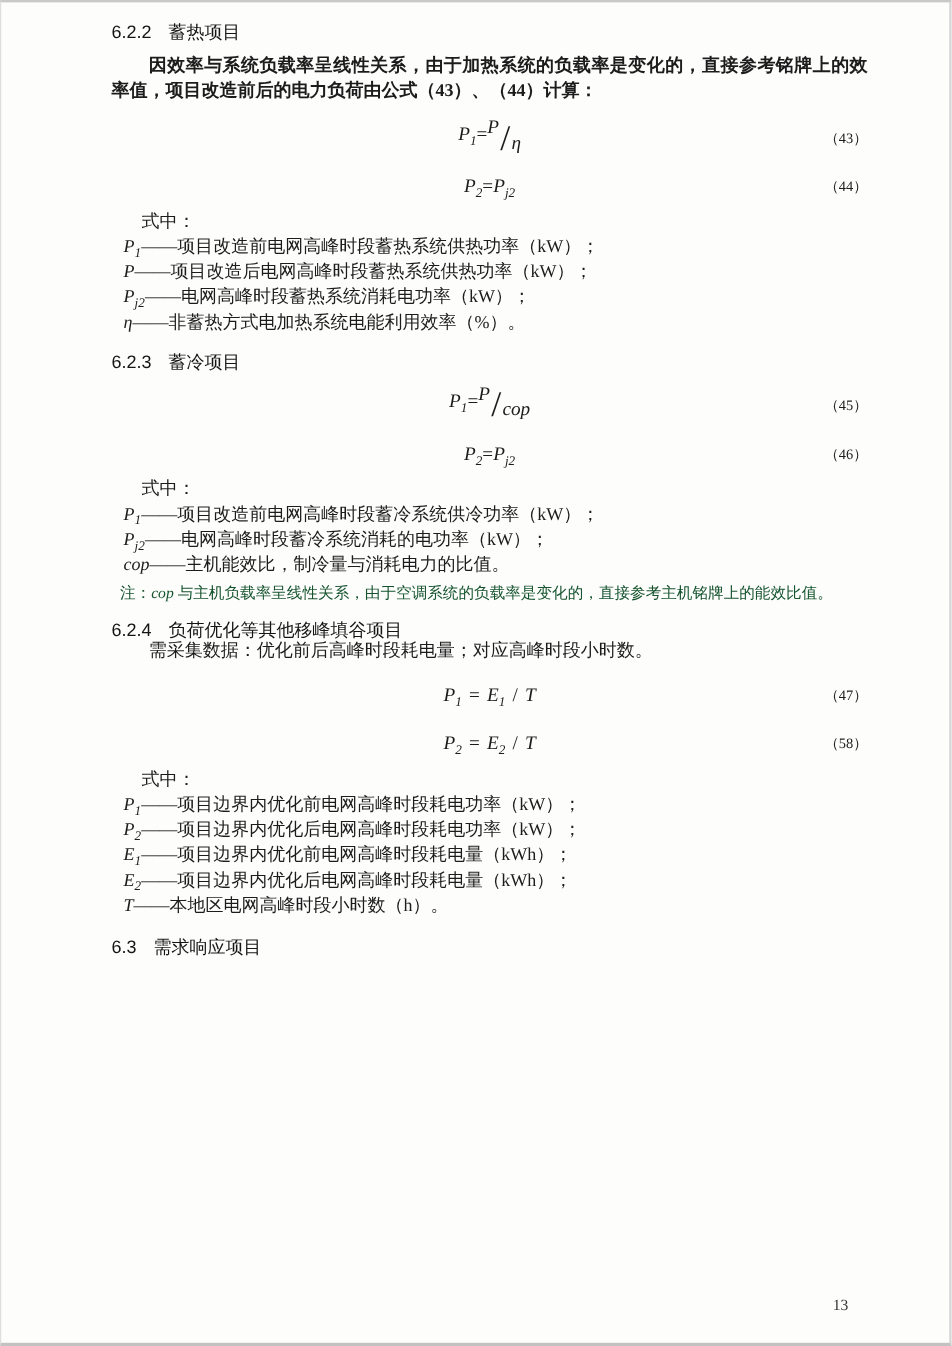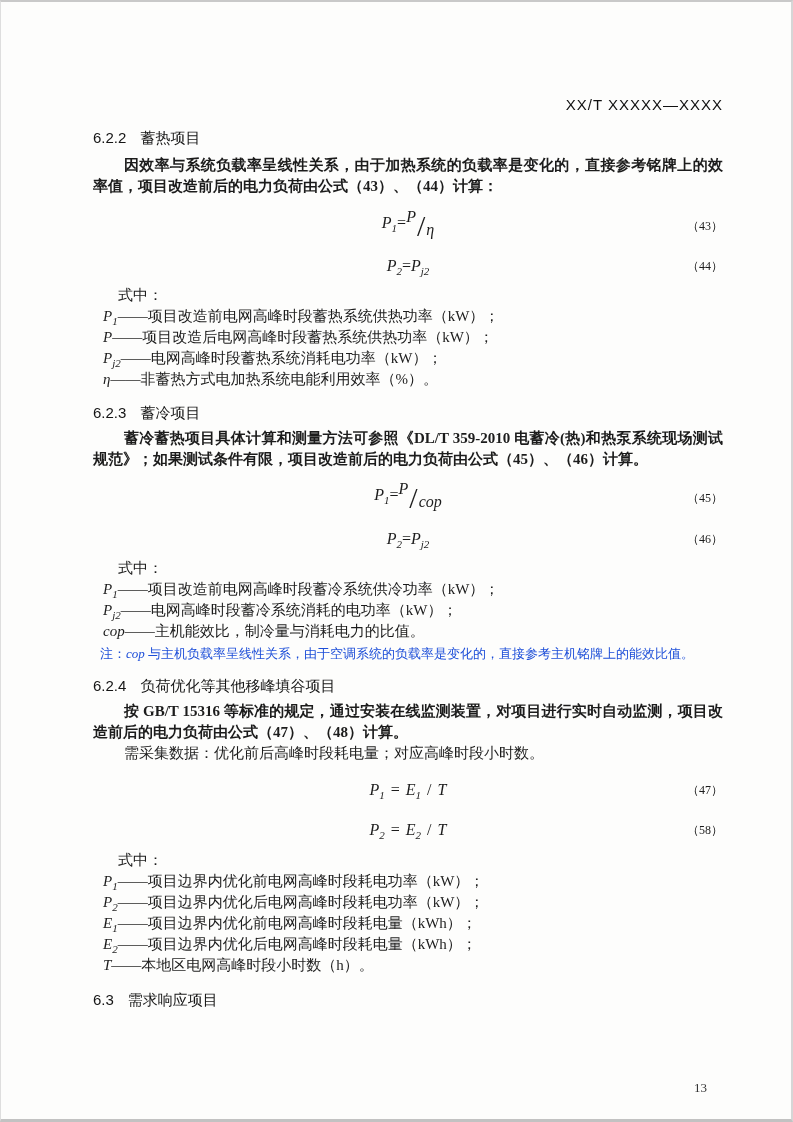--- a/index.html
+++ b/index.html
@@ -41,30 +41,29 @@
   .equation i { font-family:"Liberation Serif","DejaVu Serif",serif; }
   sub { font-size:11px; font-style:italic; line-height:0; }
   .fr-num { position:relative; top:-6px; }
   .fr-slash { font-size:30px; line-height:1; vertical-align:-8px; padding:0 1px; font-style:normal; }
   .fr-den { position:relative; top:7px; }
   .eq-sp { margin:0 6px; }
   .f-tag { position:absolute; right:0; top:50%; transform:translateY(-50%); font-size:12px; }
   .where { line-height:21px; margin-left:25px; }
   .def-row { line-height:21px; margin-left:10px; }
   .def-sym i { font-family:"Liberation Serif","DejaVu Serif",serif; }
-  .note { margin-top:2px; margin-left:7px; font-size:13px; line-height:20px; color:#1d4ed8; }
+  .note { margin-top:2px; margin-left:7px; font-size:13px; line-height:20px; color:#14532d; }
   .note i { font-family:"Liberation Serif","DejaVu Serif",serif; }
   .page-number { position:absolute; left:693px; top:1078px; font-size:13px; color:#333; }
 </style>
 </head>
 <body>
 
 <div class="page">
 
-  <div class="doc-header">XX/T XXXXX—XXXX</div>
 
   <div class="content">
 
     <div class="h-sub h-622"><span>6.2.2</span><span class="h-title">蓄热项目</span></div>
 
     <div class="para">因效率与系统负载率呈线性关系，由于加热系统的负载率是变化的，直接参考铭牌上的效率值，项目改造前后的电力负荷由公式（43）、（44）计算：</div>
 
     <div class="formula-row f-tall">
       <span class="equation"><i>P</i><sub>1</sub><span>=</span><span class="fr-num"><i>P</i></span><span class="fr-slash">/</span><span class="fr-den"><i>η</i></span></span>
       <span class="f-tag">（43）</span>
@@ -76,42 +75,40 @@
     </div>
 
     <div class="where">式中：</div>
     <div class="def-row"><span class="def-sym"><i>P</i><sub>1</sub></span><span>——项目改造前电网高峰时段蓄热系统供热功率（kW）；</span></div>
     <div class="def-row"><span class="def-sym"><i>P</i><sub></sub></span><span>——项目改造后电网高峰时段蓄热系统供热功率（kW）；</span></div>
     <div class="def-row"><span class="def-sym"><i>P</i><sub>j2</sub></span><span>——电网高峰时段蓄热系统消耗电功率（kW）；</span></div>
     <div class="def-row"><span class="def-sym"><i>η</i><sub></sub></span><span>——非蓄热方式电加热系统电能利用效率（%）。</span></div>
 
     <div class="h-sub h-623"><span>6.2.3</span><span class="h-title">蓄冷项目</span></div>
 
-    <div class="para para-tight">蓄冷蓄热项目具体计算和测量方法可参照《DL/T 359-2010 电蓄冷(热)和热泵系统现场测试规范》；如果测试条件有限，项目改造前后的电力负荷由公式（45）、（46）计算。</div>
 
     <div class="formula-row f-tall2">
       <span class="equation"><i>P</i><sub>1</sub><span>=</span><span class="fr-num"><i>P</i></span><span class="fr-slash">/</span><span class="fr-den"><i>cop</i></span></span>
       <span class="f-tag">（45）</span>
     </div>
 
     <div class="formula-row f-short">
       <span class="equation"><i>P</i><sub>2</sub><span>=</span><i>P</i><sub>j2</sub></span>
       <span class="f-tag">（46）</span>
     </div>
 
     <div class="where">式中：</div>
     <div class="def-row"><span class="def-sym"><i>P</i><sub>1</sub></span><span>——项目改造前电网高峰时段蓄冷系统供冷功率（kW）；</span></div>
     <div class="def-row"><span class="def-sym"><i>P</i><sub>j2</sub></span><span>——电网高峰时段蓄冷系统消耗的电功率（kW）；</span></div>
     <div class="def-row"><span class="def-sym"><i>cop</i><sub></sub></span><span>——主机能效比，制冷量与消耗电力的比值。</span></div>
 
     <div class="note"><span>注：</span><i>cop</i><span> 与主机负载率呈线性关系，由于空调系统的负载率是变化的，直接参考主机铭牌上的能效比值。</span></div>
 
     <div class="h-sub h-624"><span>6.2.4</span><span class="h-title">负荷优化等其他移峰填谷项目</span></div>
 
-    <div class="para para-tight">按 GB/T 15316 等标准的规定，通过安装在线监测装置，对项目进行实时自动监测，项目改造前后的电力负荷由公式（47）、（48）计算。</div>
     <div class="para-line">需采集数据：优化前后高峰时段耗电量；对应高峰时段小时数。</div>
 
     <div class="formula-row f-div first">
       <span class="equation"><i>P</i><sub>1</sub><span class="eq-sp">=</span><i>E</i><sub>1</sub><span class="eq-sp">/</span><i>T</i></span>
       <span class="f-tag">（47）</span>
     </div>
 
     <div class="formula-row f-div">
       <span class="equation"><i>P</i><sub>2</sub><span class="eq-sp">=</span><i>E</i><sub>2</sub><span class="eq-sp">/</span><i>T</i></span>
       <span class="f-tag">（58）</span>

